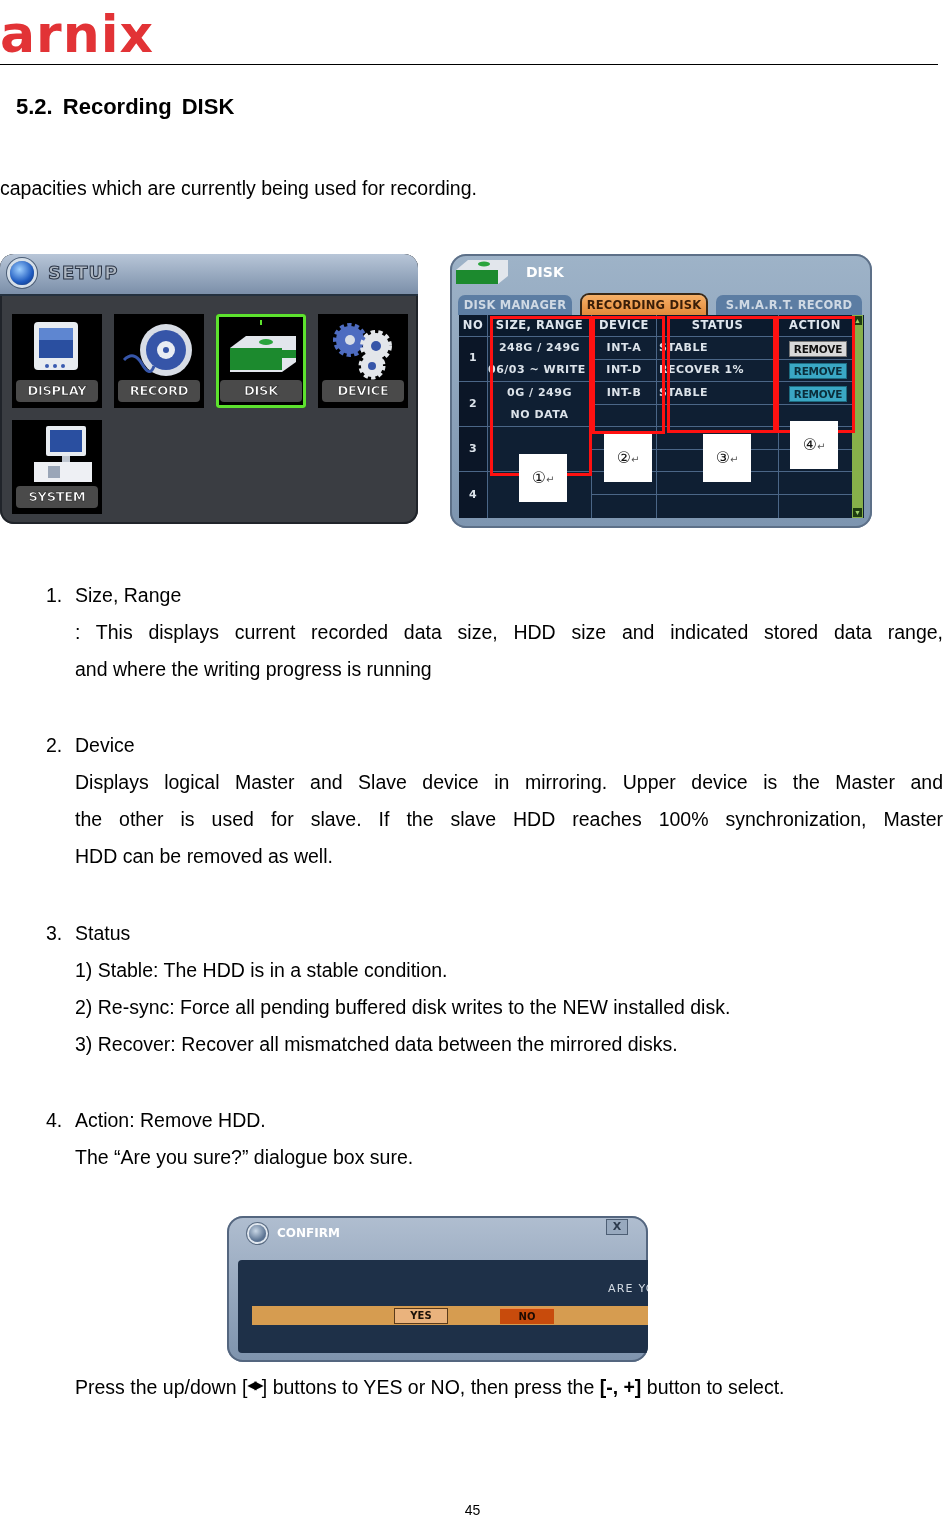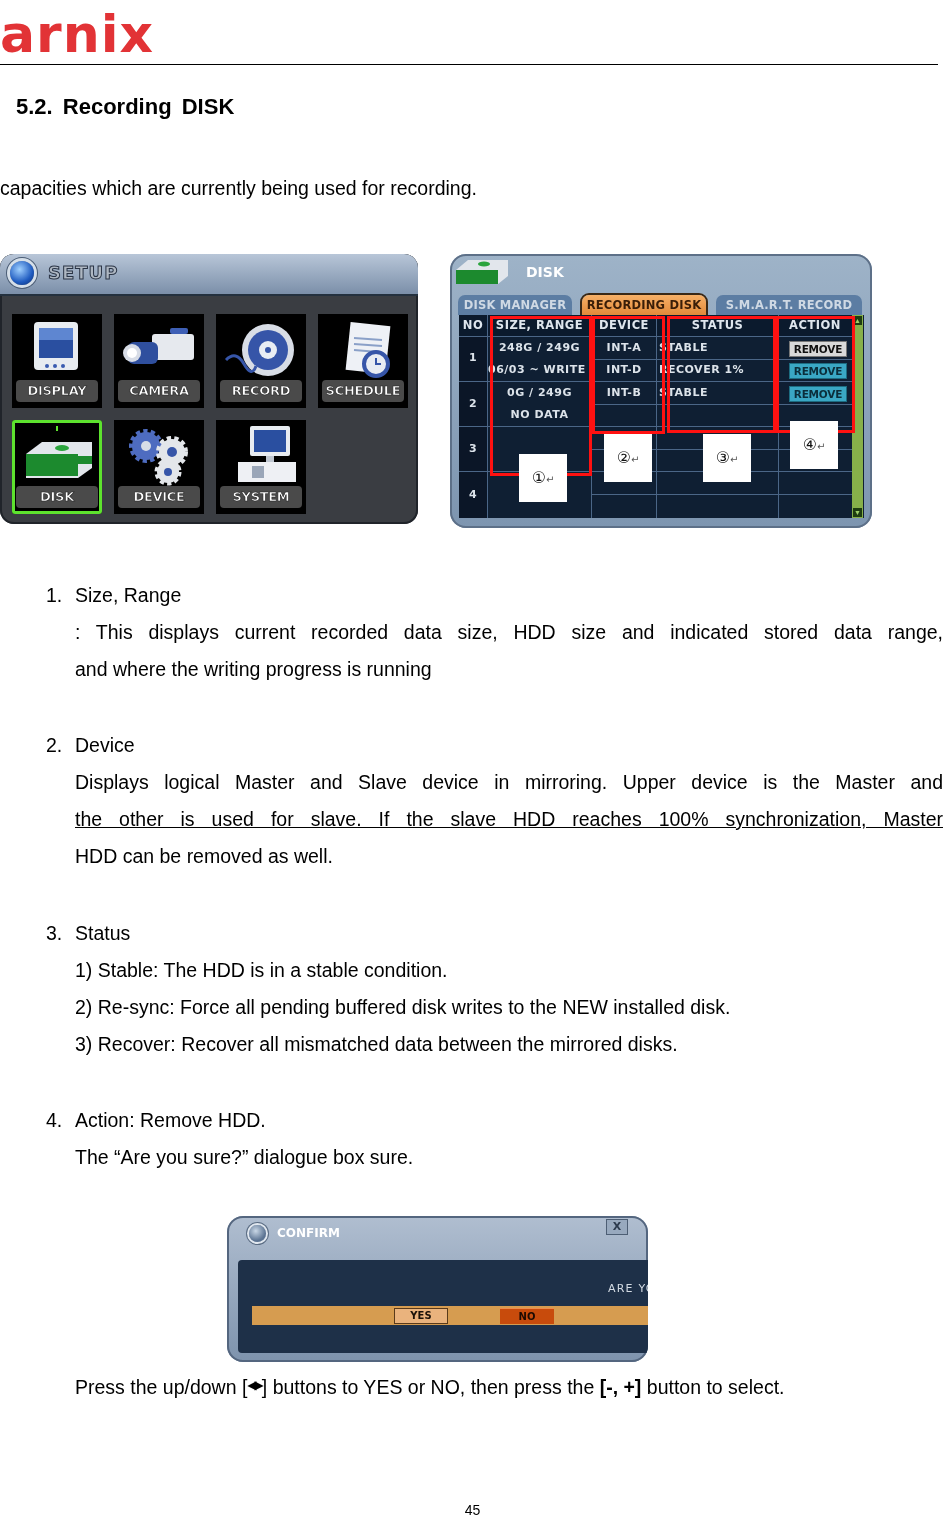--- a/index.html
+++ b/index.html
@@ -86,50 +86,27 @@
           <rect x="27" y="8" width="34" height="30" fill="#2a4fa0"></rect>
           <rect x="27" y="8" width="34" height="12" fill="#5e86d1"></rect>
           <circle cx="35" cy="46" r="2" fill="#3a5cb0"></circle>
           <circle cx="43" cy="46" r="2" fill="#3a5cb0"></circle>
           <circle cx="51" cy="46" r="2" fill="#3a5cb0"></circle>
         </svg>
       <div class="tile-label">DISPLAY</div>
     </div>
     <div class="tile">
       <svg class="tile-icon" viewBox="0 0 90 60">
-          <rect x="38" y="14" width="42" height="26" rx="3" fill="#e6e9ee"></rect>
-          <rect x="56" y="8" width="18" height="6" rx="2" fill="#3e5fb5"></rect>
-          <rect x="14" y="22" width="30" height="22" rx="6" fill="#2f4f9e"></rect>
-          <circle cx="18" cy="33" r="9" fill="#d7dce6"></circle>
-          <circle cx="18" cy="33" r="5" fill="#ffffff"></circle>
-        </svg>
-      <div class="tile-label">CAMERA</div>
-    </div>
-    <div class="tile">
-      <svg class="tile-icon" viewBox="0 0 90 60">
           <circle cx="52" cy="30" r="26" fill="#d8dde6"></circle>
           <circle cx="52" cy="30" r="20" fill="#3655a8"></circle>
           <circle cx="52" cy="30" r="9" fill="#e9edf3"></circle>
           <circle cx="52" cy="30" r="3" fill="#3655a8"></circle>
           <path d="M10 40 Q20 30 28 44 T40 46" stroke="#3655a8" stroke-width="3" fill="none"></path>
         </svg>
       <div class="tile-label">RECORD</div>
-    </div>
-    <div class="tile">
-      <svg class="tile-icon" viewBox="0 0 90 60">
-          <rect x="30" y="4" width="40" height="48" fill="#eef1f6" transform="rotate(6 50 28)"></rect>
-          <g stroke="#8aa0c8" stroke-width="2">
-            <line x1="36" y1="18" x2="64" y2="20"></line>
-            <line x1="36" y1="24" x2="64" y2="26"></line>
-            <line x1="36" y1="30" x2="60" y2="32"></line>
-          </g>
-          <circle cx="58" cy="44" r="12" fill="#e8ecf3" stroke="#3655a8" stroke-width="4"></circle>
-          <path d="M58 38 V44 H63" stroke="#3655a8" stroke-width="2" fill="none"></path>
-        </svg>
-      <div class="tile-label">SCHEDULE</div>
     </div>
     <div class="tile sel">
       <svg class="tile-icon" viewBox="0 0 90 60">
           <rect x="44" y="0" width="2" height="5" fill="#5de22e"></rect>
           <path d="M14 28 L30 16 H80 L80 42 L66 52 H14 Z" fill="#e2e6ec"></path>
           <rect x="14" y="28" width="52" height="22" fill="#1c8a2e"></rect>
           <rect x="66" y="30" width="14" height="8" fill="#1c8a2e"></rect>
           <ellipse cx="50" cy="22" rx="7" ry="3" fill="#2aa43d"></ellipse>
         </svg>
       <div class="tile-label">DISK</div>
@@ -241,21 +218,21 @@
     <p style="text-align-last:justify;">: This displays current recorded data size, HDD size and indicated stored data range,</p>
     <p>and where the writing progress is running</p>
   </div>
 </div>
 
 <div class="abs item" style="top:727px;">
   <span class="num">2.</span>
   <div class="body">
     <p>Device</p>
     <p style="text-align-last:justify;">Displays logical Master and Slave device in mirroring. Upper device is the Master and</p>
-    <p style="text-align-last:justify;text-decoration:underline;">the other is used for slave. If the slave HDD reaches 100% synchronization, Master</p>
+    <p style="text-align-last:justify;">the other is used for slave. If the slave HDD reaches 100% synchronization, Master</p>
     <p>HDD can be removed as well.</p>
   </div>
 </div>
 
 <div class="abs item" style="top:915px;">
   <span class="num">3.</span>
   <div class="body">
     <p>Status</p>
     <p>1) Stable: The HDD is in a stable condition.</p>
     <p>2) Re-sync: Force all pending buffered disk writes to the NEW installed disk.</p>

